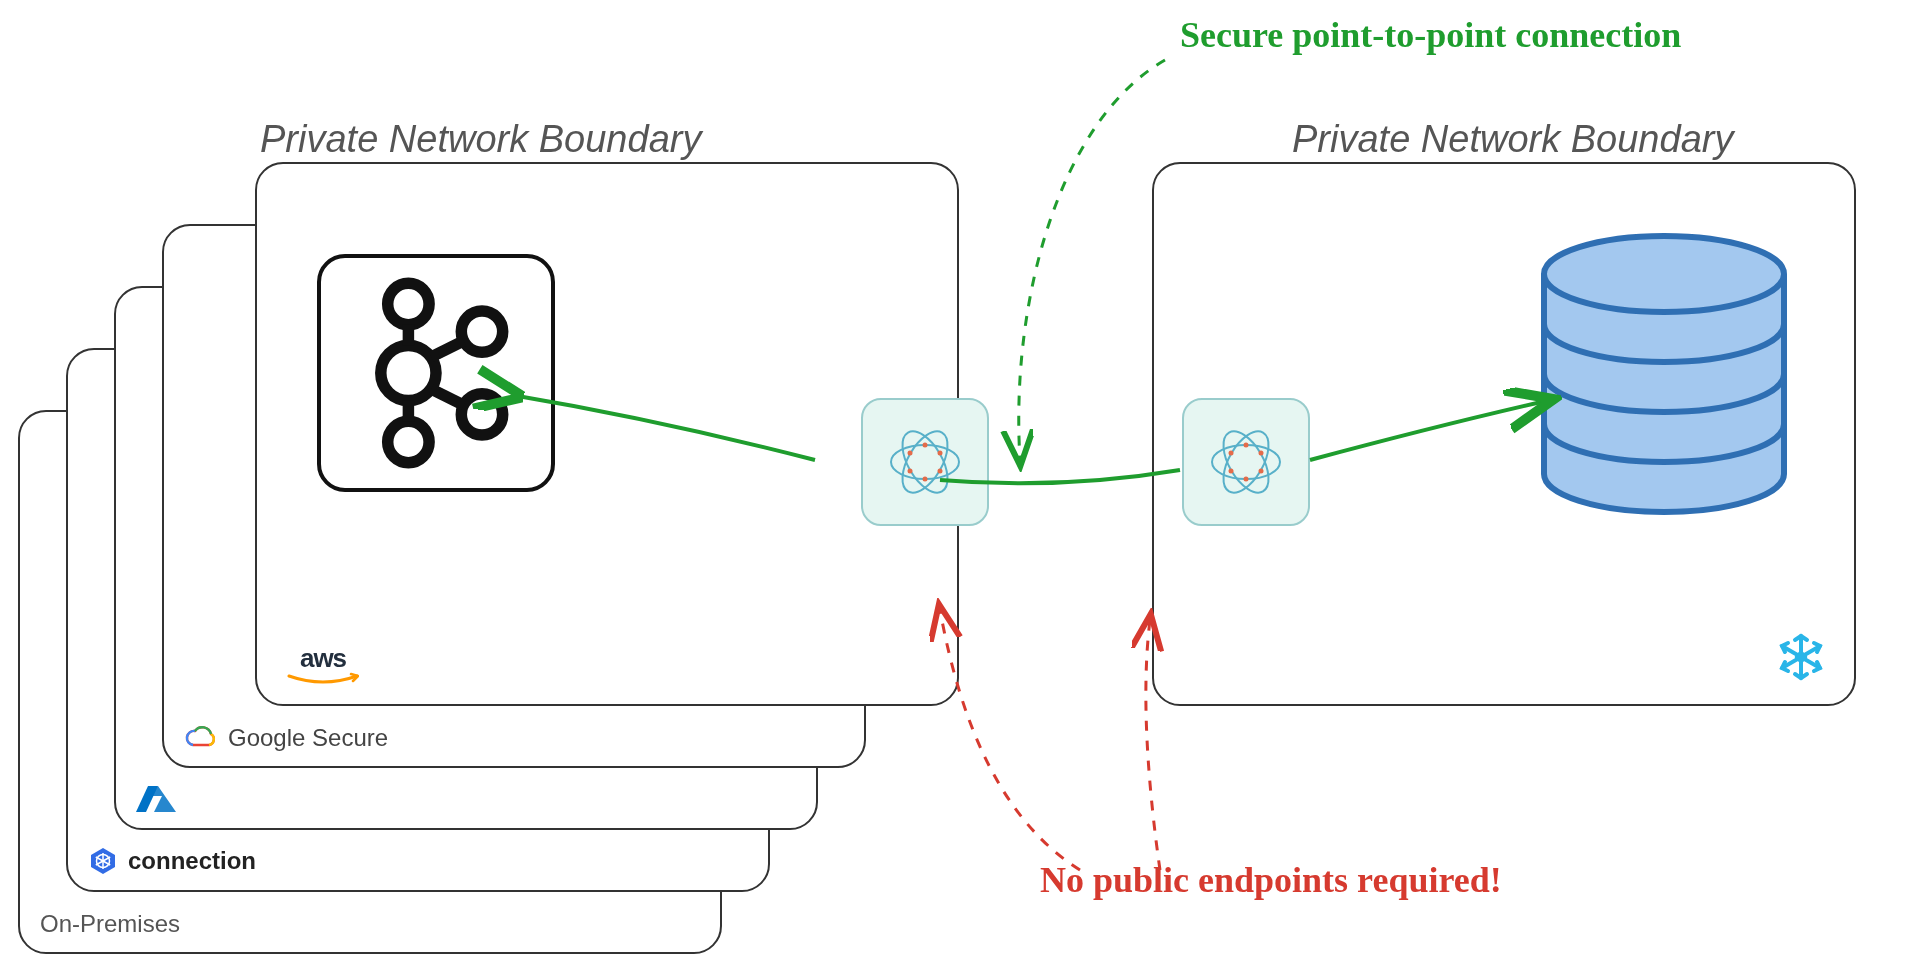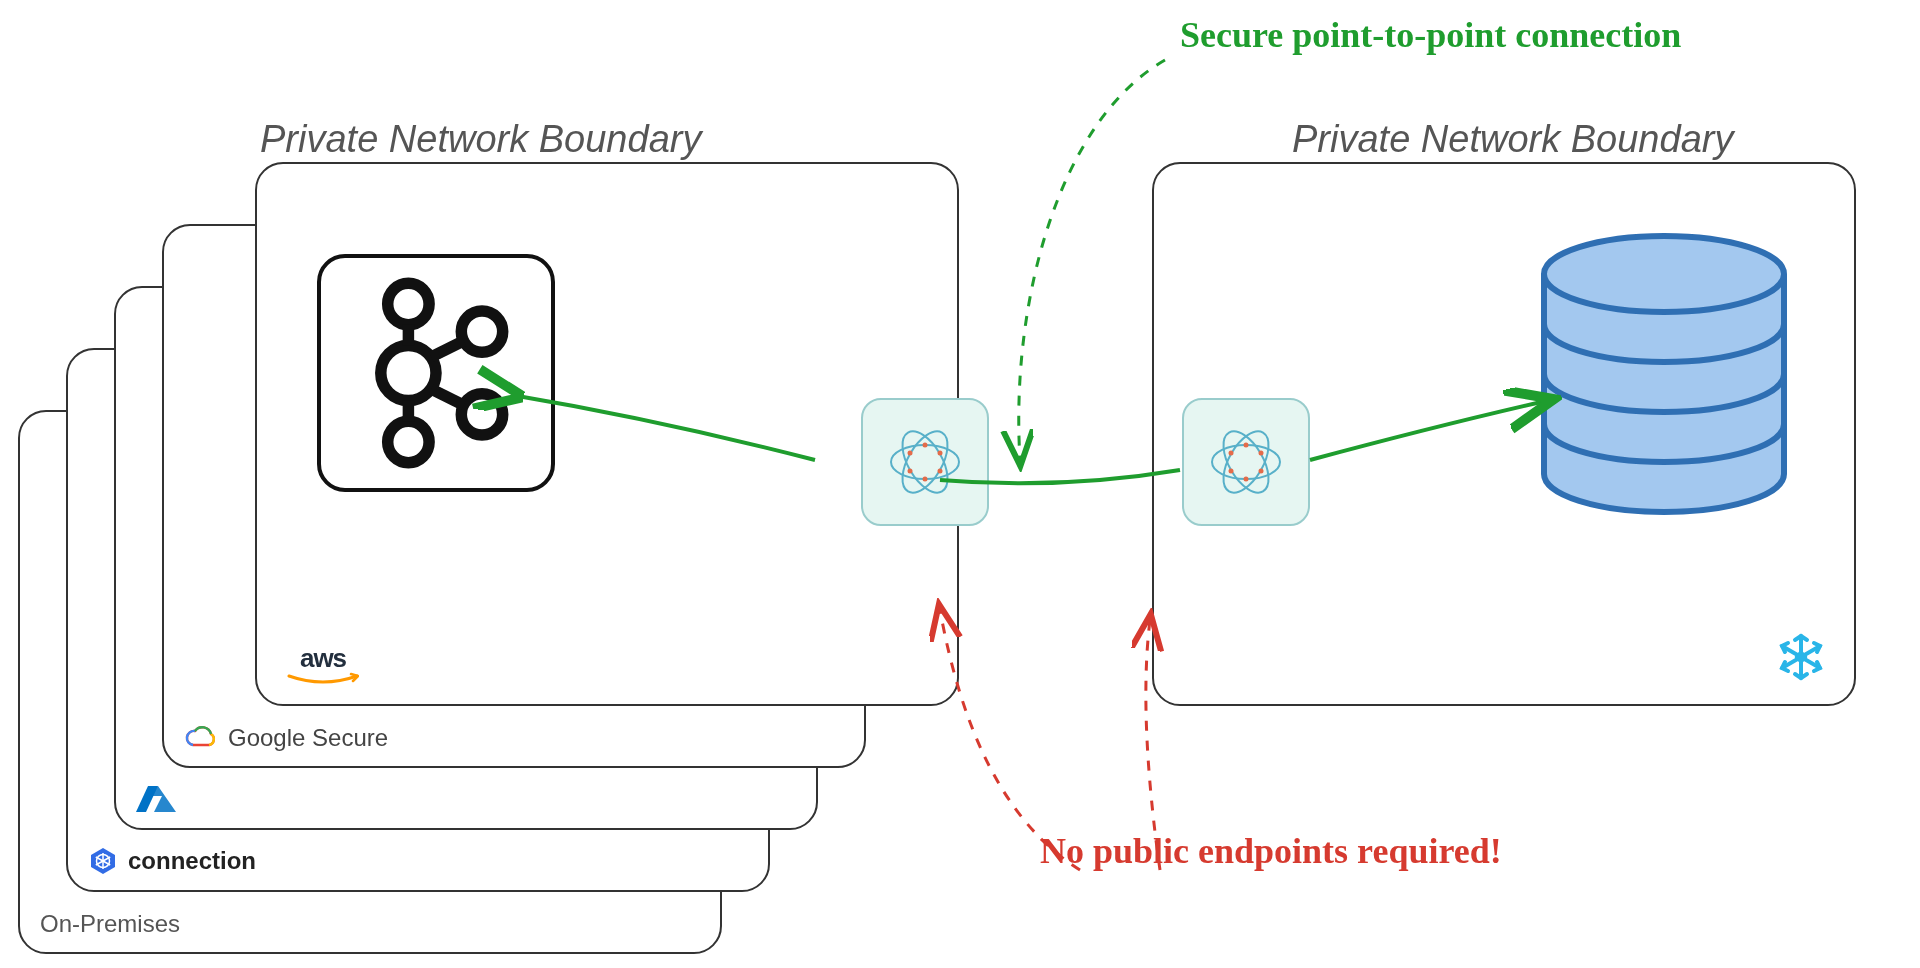--- a/index.html
+++ b/index.html
@@ -253,21 +253,21 @@
 
   <svg style="position:absolute; left:0; top:0; pointer-events:none;" width="1920" height="968" viewBox="0 0 1920 968">
     <defs>
       <marker id="arrGreenDash" markerWidth="14" markerHeight="14" refX="10" refY="5" orient="auto">
         <path d="M0,0 L12,5 L0,10" fill="none" stroke="#1f9d2e" stroke-width="2"></path>
       </marker>
     </defs>
     <path d="M 1165 60 C 1060 120, 1010 300, 1020 460" fill="none" stroke="#1f9d2e" stroke-width="3" stroke-dasharray="10 10" marker-end="url(#arrGreenDash)"></path>
   </svg>
 
-  <div class="annot red" style="left:1040px; top:830px; font-size:36px;">No public endpoints required!</div>
+  <div class="annot red" style="left:1040px; top:859px; font-size:36px;">No public endpoints required!</div>
 
   <svg style="position:absolute; left:0; top:0; pointer-events:none;" width="1920" height="968" viewBox="0 0 1920 968">
     <defs>
       <marker id="arrRedDash" markerWidth="14" markerHeight="14" refX="10" refY="5" orient="auto">
         <path d="M0,0 L12,5 L0,10" fill="none" stroke="#d63a2f" stroke-width="2"></path>
       </marker>
     </defs>
 
     <path d="M 1080 870 C 1000 820, 960 720, 940 610" fill="none" stroke="#d63a2f" stroke-width="3" stroke-dasharray="10 10" marker-end="url(#arrRedDash)"></path>
 

